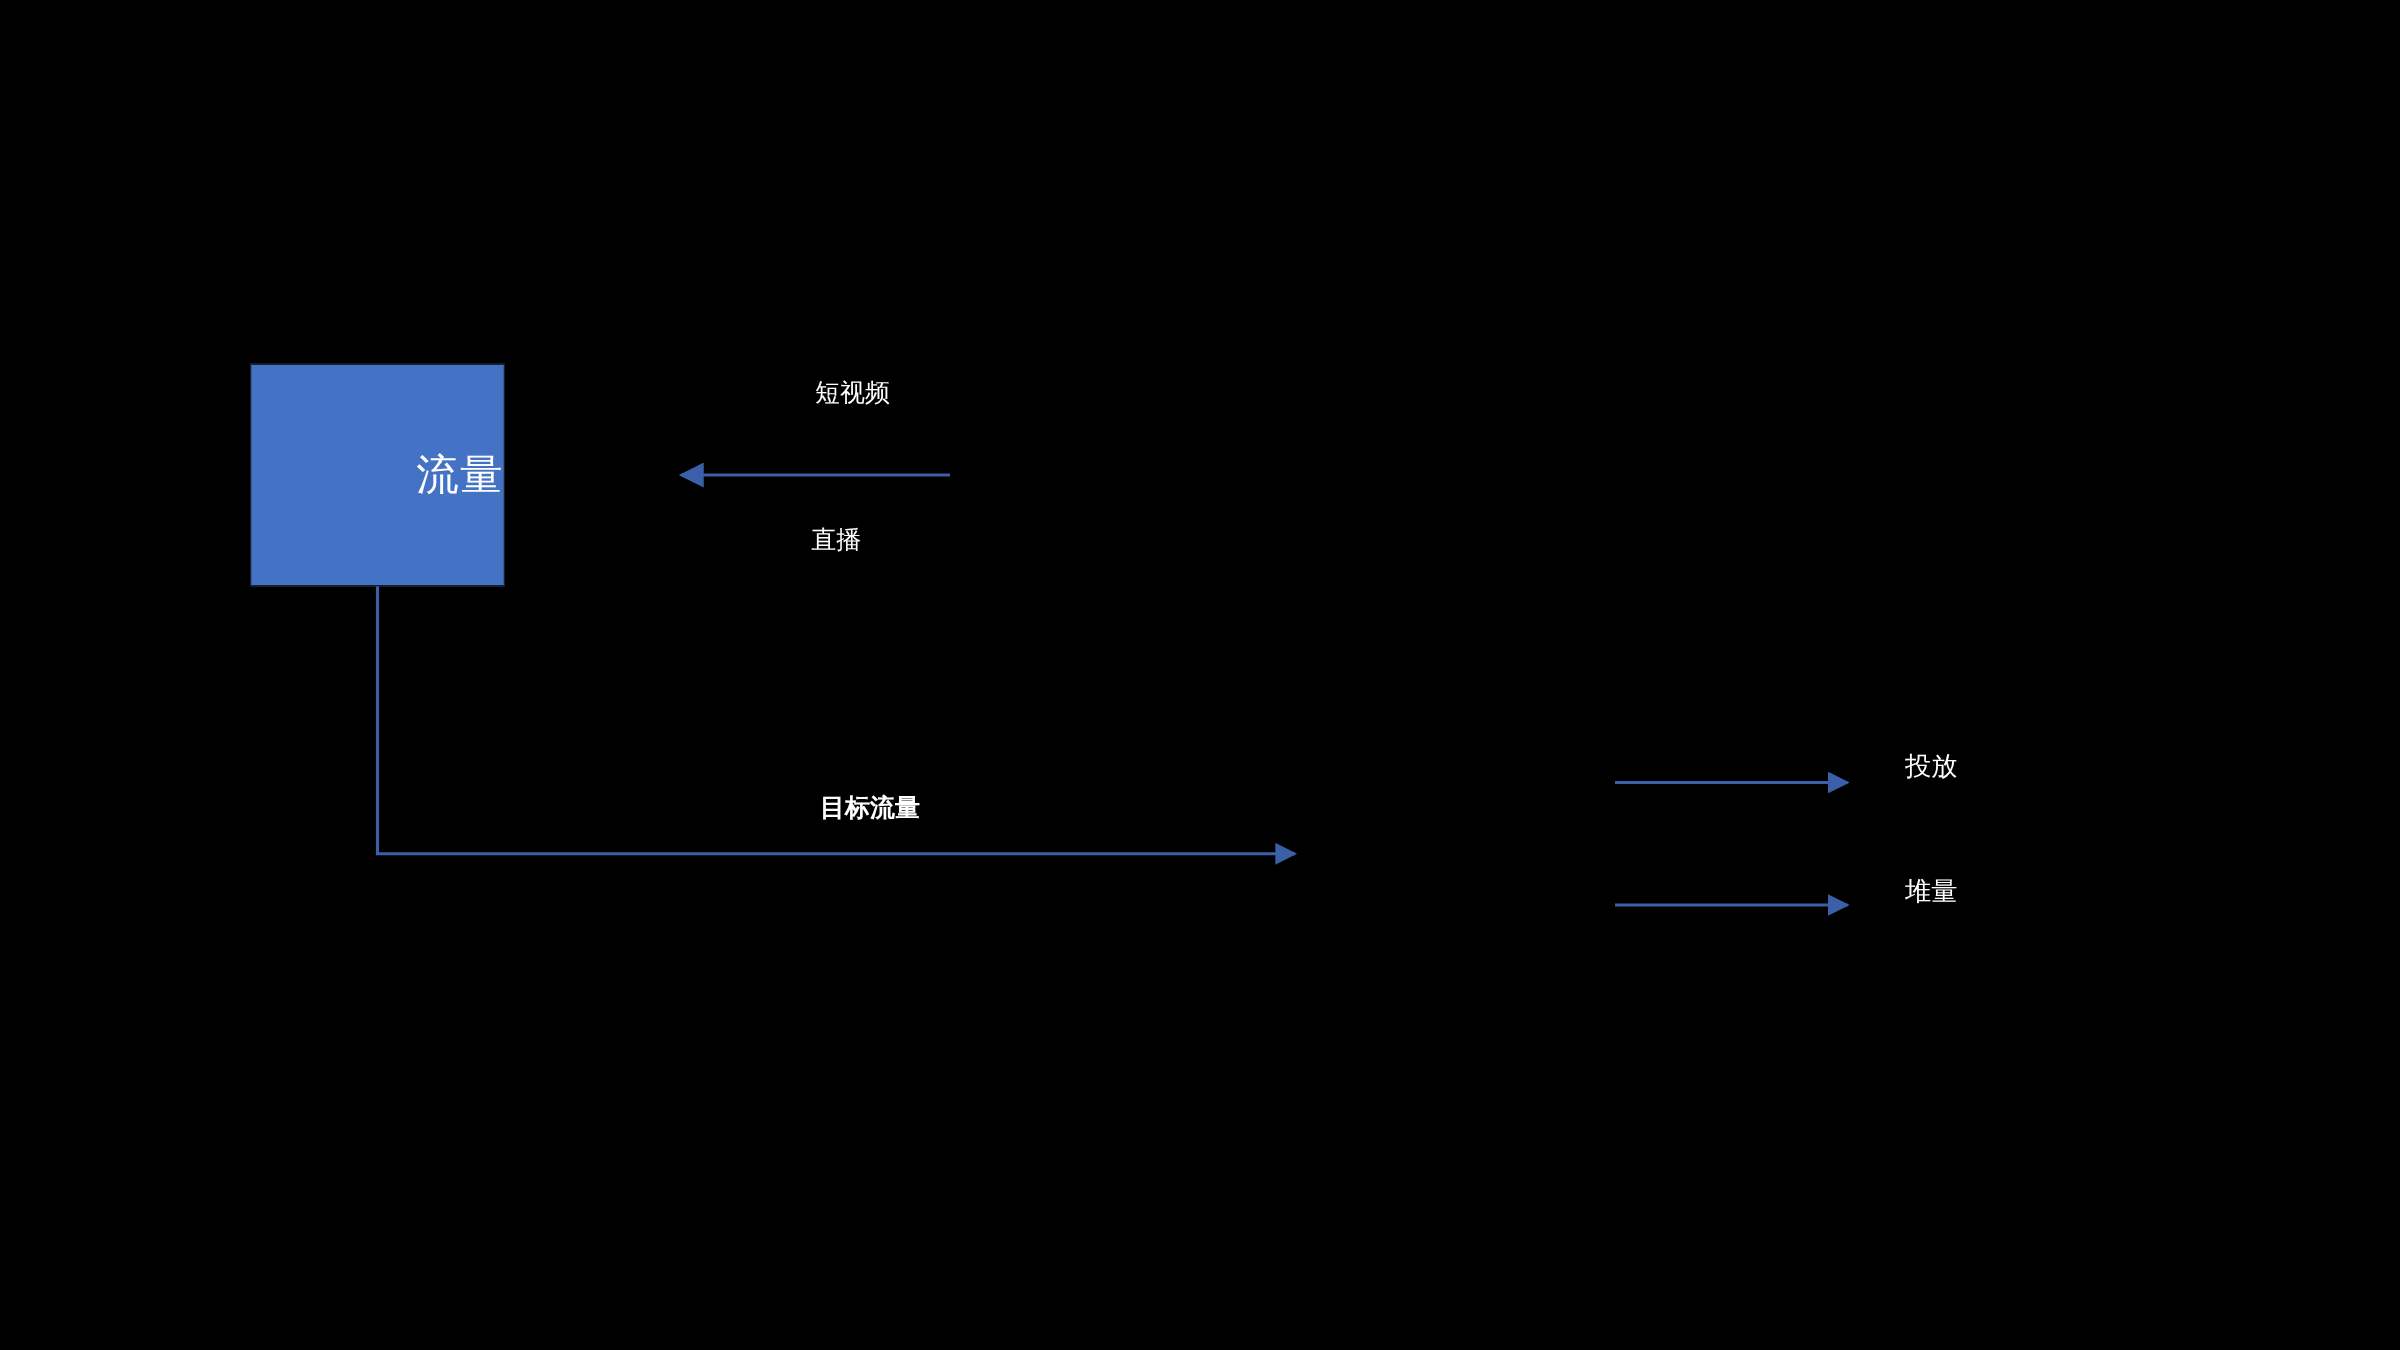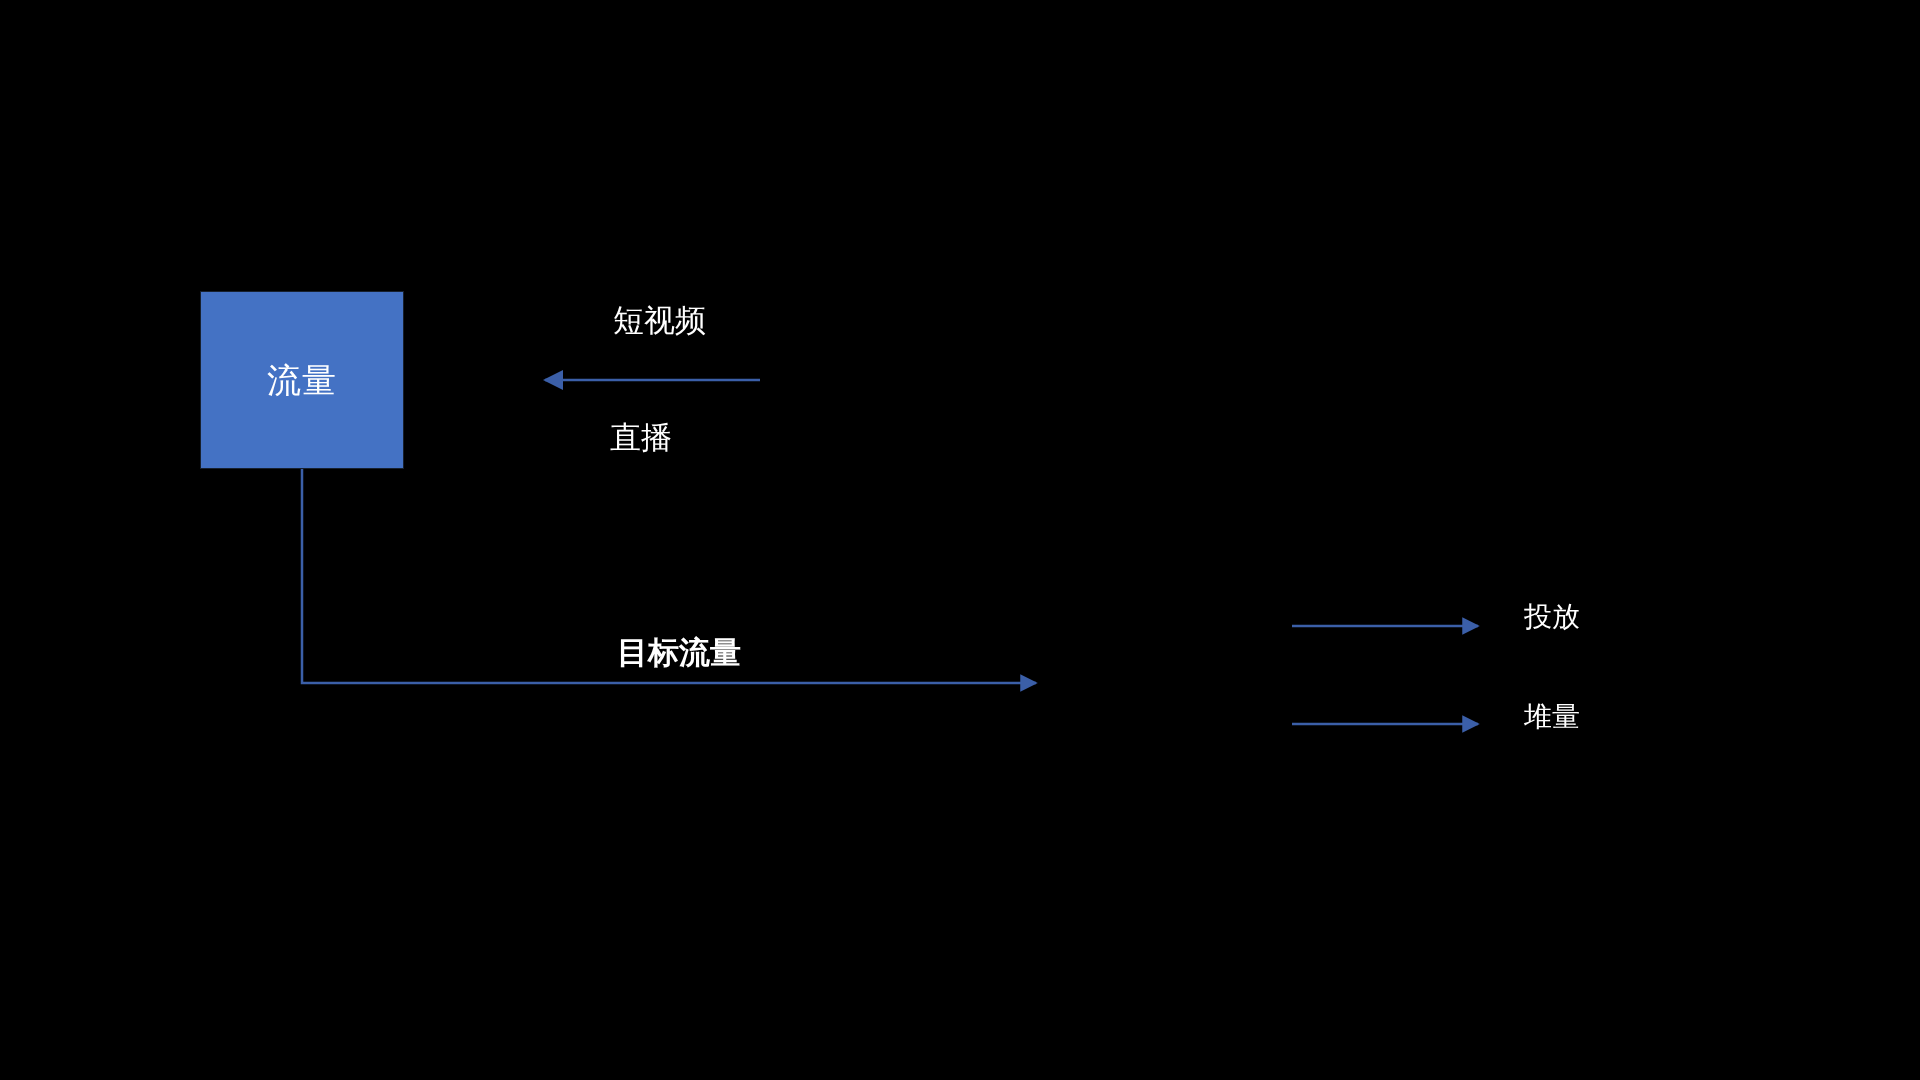--- a/index.html
+++ b/index.html
@@ -25,21 +25,21 @@
     left: 0;
     top: 0;
     width: 1920px;
     height: 1080px;
   }
   .node {
     position: absolute;
     box-sizing: border-box;
     display: flex;
     align-items: center;
-    justify-content: center;
+    justify-content: flex-end;
     background: #4472C4;
     border: 1px solid #17202e;
     color: #ffffff;
     font-size: 34px;
     letter-spacing: 1px;
     line-height: 1;
     user-select: none;
   }
   .node-label {
     color: #ffffff;
@@ -54,29 +54,30 @@
   }
   #node-chengjiao {
     left: 1061px;
     top: 594px;
     width: 206px;
     height: 181px;
   }
   .edge-label {
     position: absolute;
     color: #ffffff;
-    font-size: 31px;
+    font-size: 20px;
     line-height: 1;
     white-space: nowrap;
     user-select: none;
+    margin-left: 39px;
   }
   .outcome-label {
     position: absolute;
     color: #ffffff;
-    font-size: 28px;
+    font-size: 21px;
     line-height: 1;
     white-space: nowrap;
     user-select: none;
   }
   #label-duanshipin { left: 613px; top: 305px; }
   #label-zhibo      { left: 610px; top: 422px; text-align: center; }
   #label-mubiao     { left: 617px; top: 637px; font-weight: bold; }
   #label-toufang    { left: 1524px; top: 603px; }
   #label-duiliang   { left: 1524px; top: 703px; font-family: Liberation Serif, serif; }
 </style>

